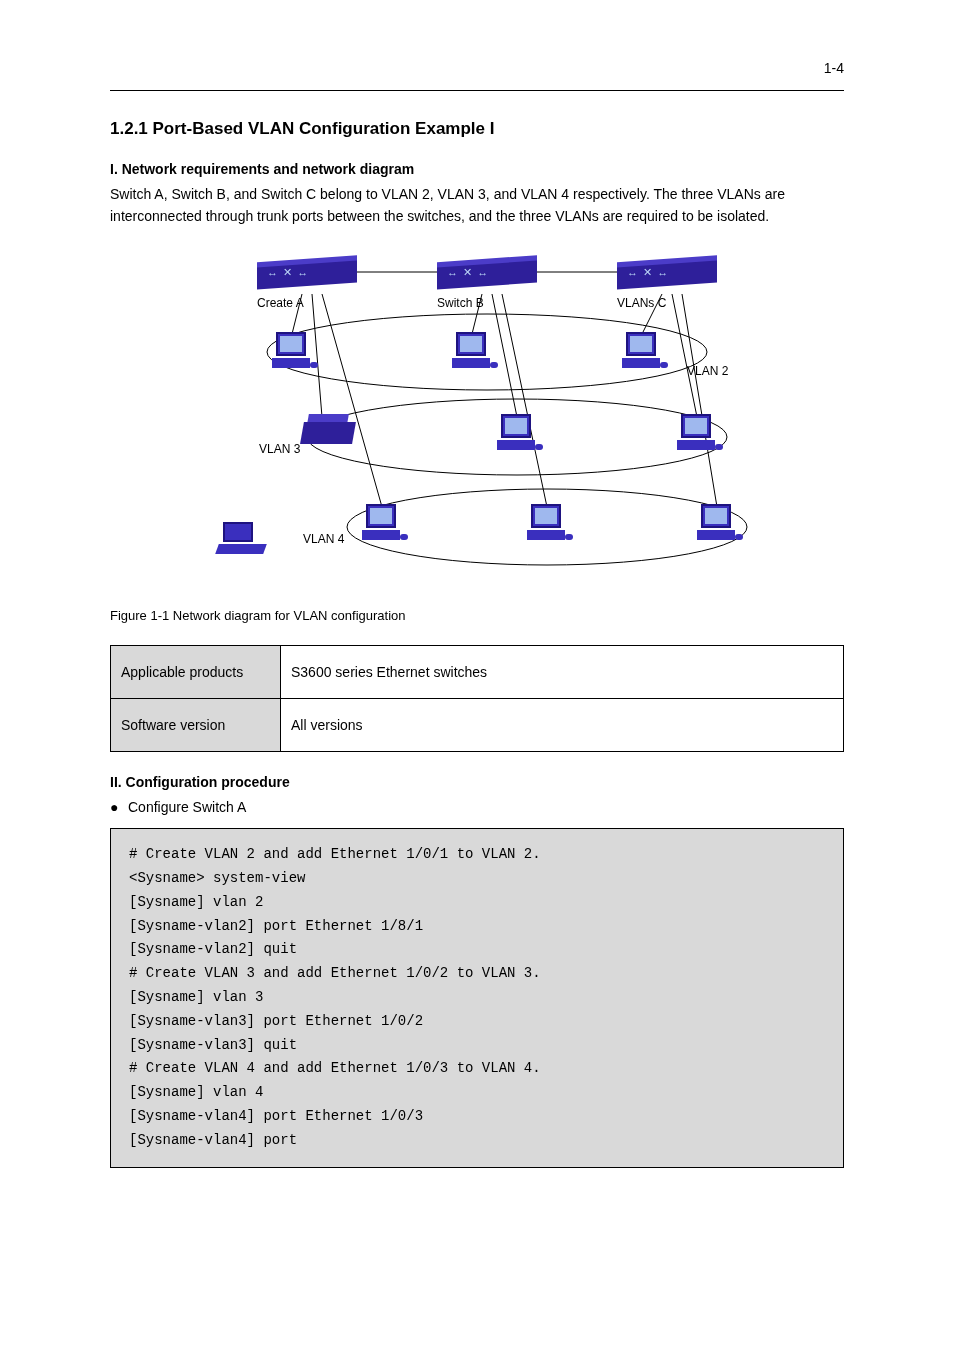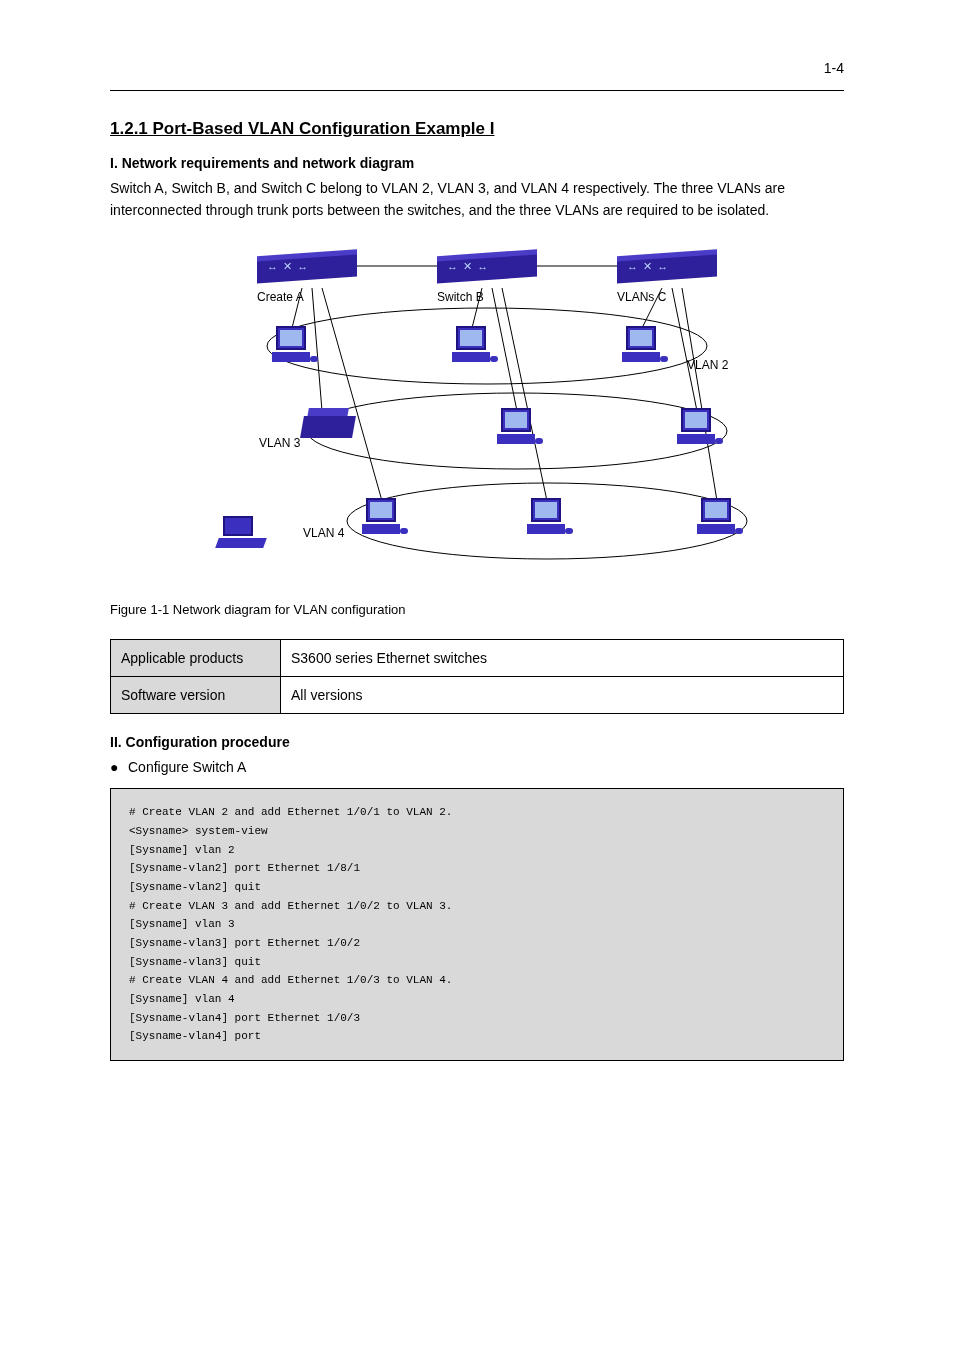--- a/index.html
+++ b/index.html
@@ -1,22 +1,22 @@
 <!DOCTYPE html>
 <html><head>
 <meta charset="utf-8">
 <style>
   * { box-sizing: border-box; margin: 0; padding: 0; }
   html, body { width: 954px; height: 1350px; background: #fff; font-family: Arial, sans-serif; color: #000; }
   .page { position: relative; width: 954px; height: 1110px; padding: 50px 110px 0 110px; }
   .hr-top { border: none; border-top: 1px solid #000; margin-top: 40px; margin-bottom: 20px; }
   .page-num { position: absolute; top: 60px; right: 110px; font-size: 14px; }
   .h1 { font-size: 23px; font-weight: bold; margin-top: 30px; margin-bottom: 16px; }
-  .h2 { font-size: 17px; font-weight: bold; margin-top: 28px; margin-bottom: 10px; text-decoration: underline; }
-  .h3 { font-size: 14px; font-weight: bold; margin-top: 16px; margin-bottom: 6px; }
+  .h2 { font-size: 17px; font-weight: bold; margin-top: 28px; margin-bottom: 10px; }
+  .h3 { font-size: 14px; font-weight: bold; margin-top: 22px; margin-bottom: 6px; }
   .para { font-size: 14px; line-height: 1.6; margin-bottom: 10px; }
 
   .diagram-wrap { position: relative; width: 560px; height: 340px; margin: 24px auto 16px auto; }
   .diagram-wrap svg { position: absolute; left: 0; top: 0; }
 
   .switch { position: absolute; width: 100px; height: 32px; }
   .switch .body { position: absolute; left: 0; top: 6px; width: 100px; height: 22px; background: #2E1F9A; transform: skewY(-4deg); }
   .switch .top { position: absolute; left: 0; top: 0; width: 100px; height: 14px; background: #4B3CC8; transform: skewY(-4deg) scaleY(0.9); }
   .switch .arrows { position: absolute; left: 10px; top: 8px; width: 80px; height: 16px; color: #BBD6F7; font-size: 11px; letter-spacing: 1px; }
 
@@ -32,24 +32,24 @@
 
   .laptop { position: absolute; width: 48px; height: 34px; }
   .laptop .lscreen { position: absolute; left: 6px; top: 0; width: 30px; height: 20px; background: #3A2FBE; border: 2px solid #1E1380; }
   .laptop .lbase { position: absolute; left: 0; top: 22px; width: 48px; height: 10px; background: #3A2FBE; transform: skewX(-20deg); }
 
   .dlabel { position: absolute; font-size: 12px; }
 
   .figcap { text-align: left; font-size: 13px; margin-bottom: 22px; }
 
   table.spec { width: 100%; border-collapse: collapse; font-size: 14px; margin-bottom: 20px; }
-  table.spec th, table.spec td { border: 1px solid #000; padding: 10px 10px; text-align: left; }
+  table.spec th, table.spec td { border: 1px solid #000; padding: 18px 10px; text-align: left; }
   table.spec th { background: #D9D9D9; font-weight: normal; width: 170px; }
 
-  .codebox { background: #D9D9D9; border: 1px solid #000; padding: 14px 18px; font-family: "Courier New", monospace; font-size: 11px; line-height: 1.7; }
+  .codebox { background: #D9D9D9; border: 1px solid #000; padding: 14px 18px; font-family: "Courier New", monospace; font-size: 14px; line-height: 1.7; }
   .codebox .cmt { display: block; }
 </style>
 </head>
 <body>
 <div class="page">
 
   <div class="page-num">1-4</div>
   <hr class="hr-top">
 
   <div class="h2">1.2.1  Port-Based VLAN Configuration Example I</div>

